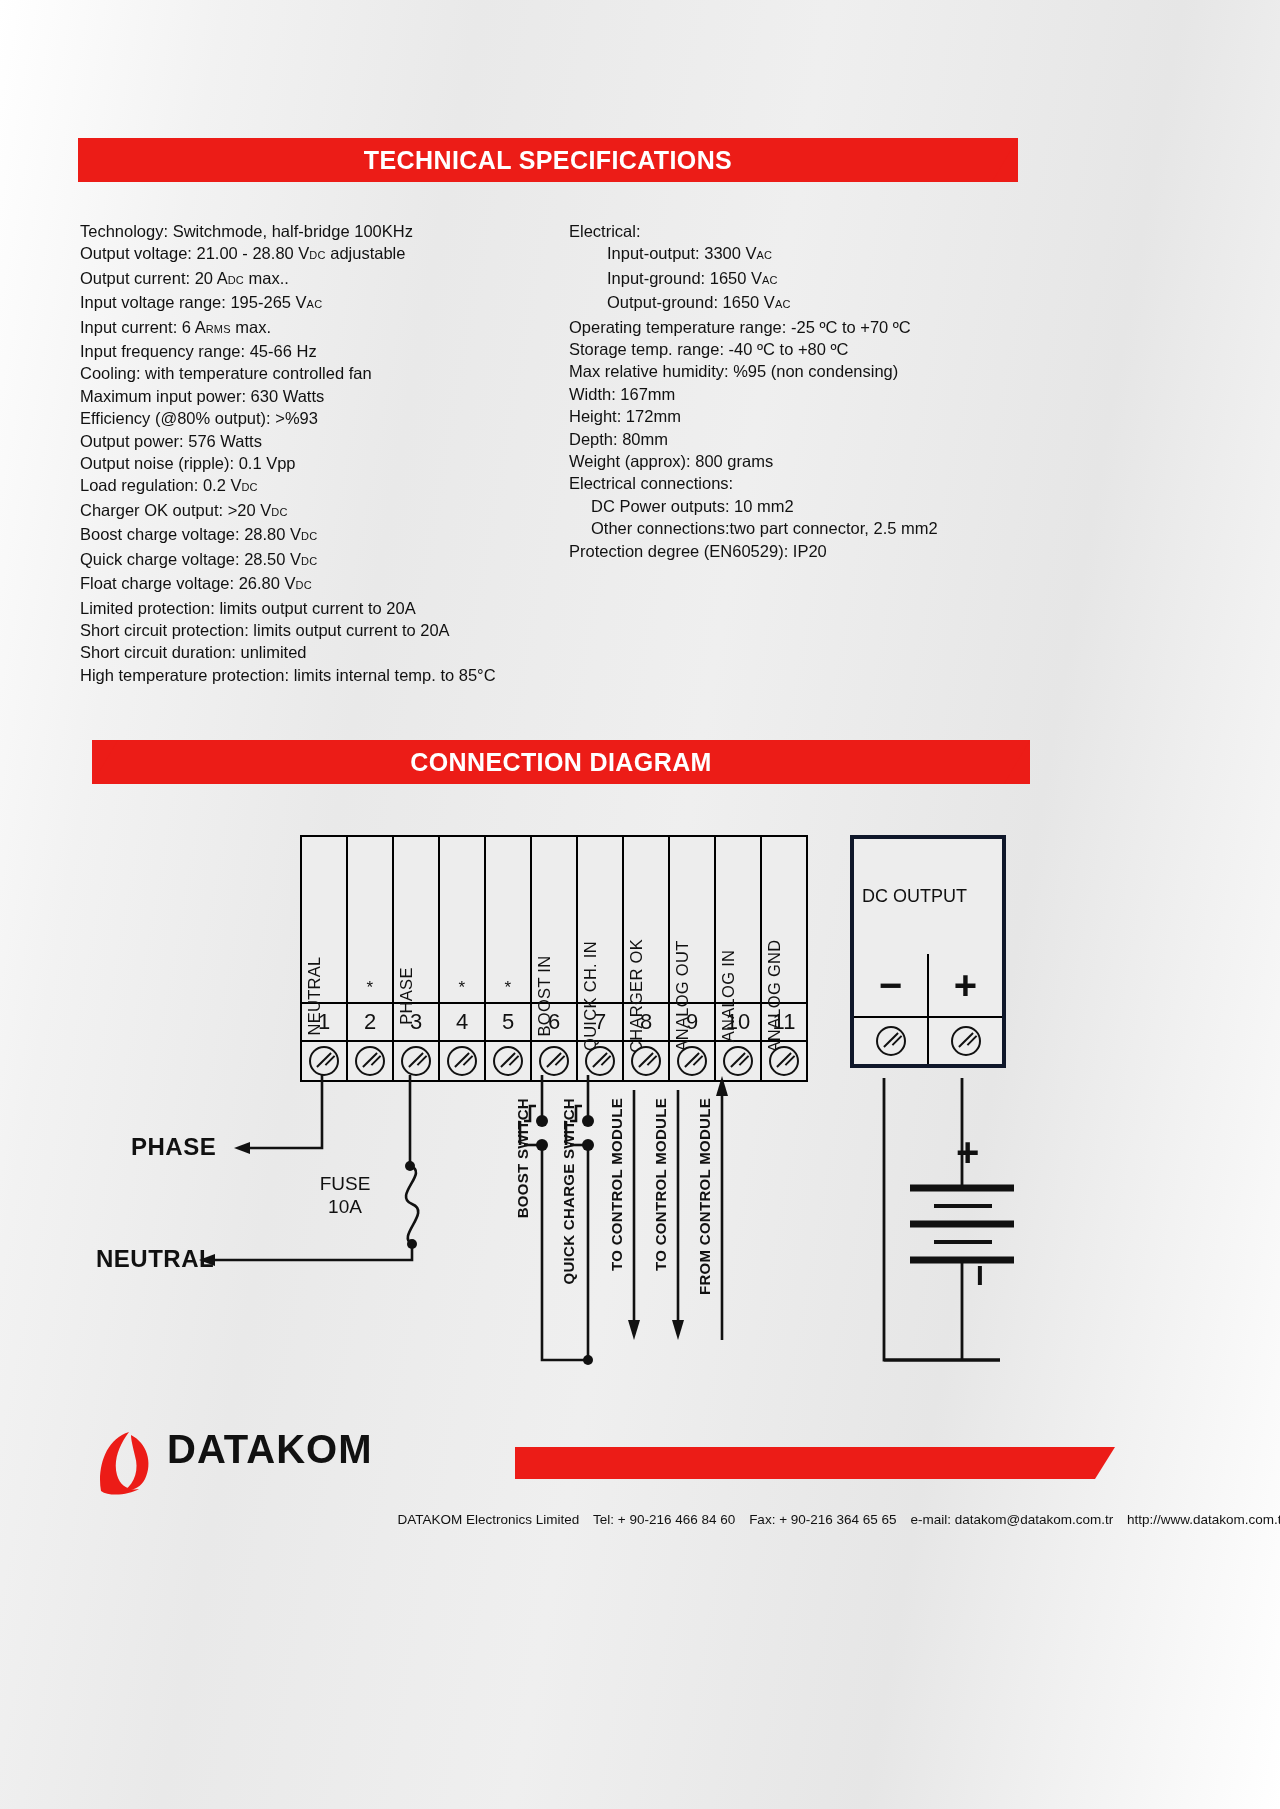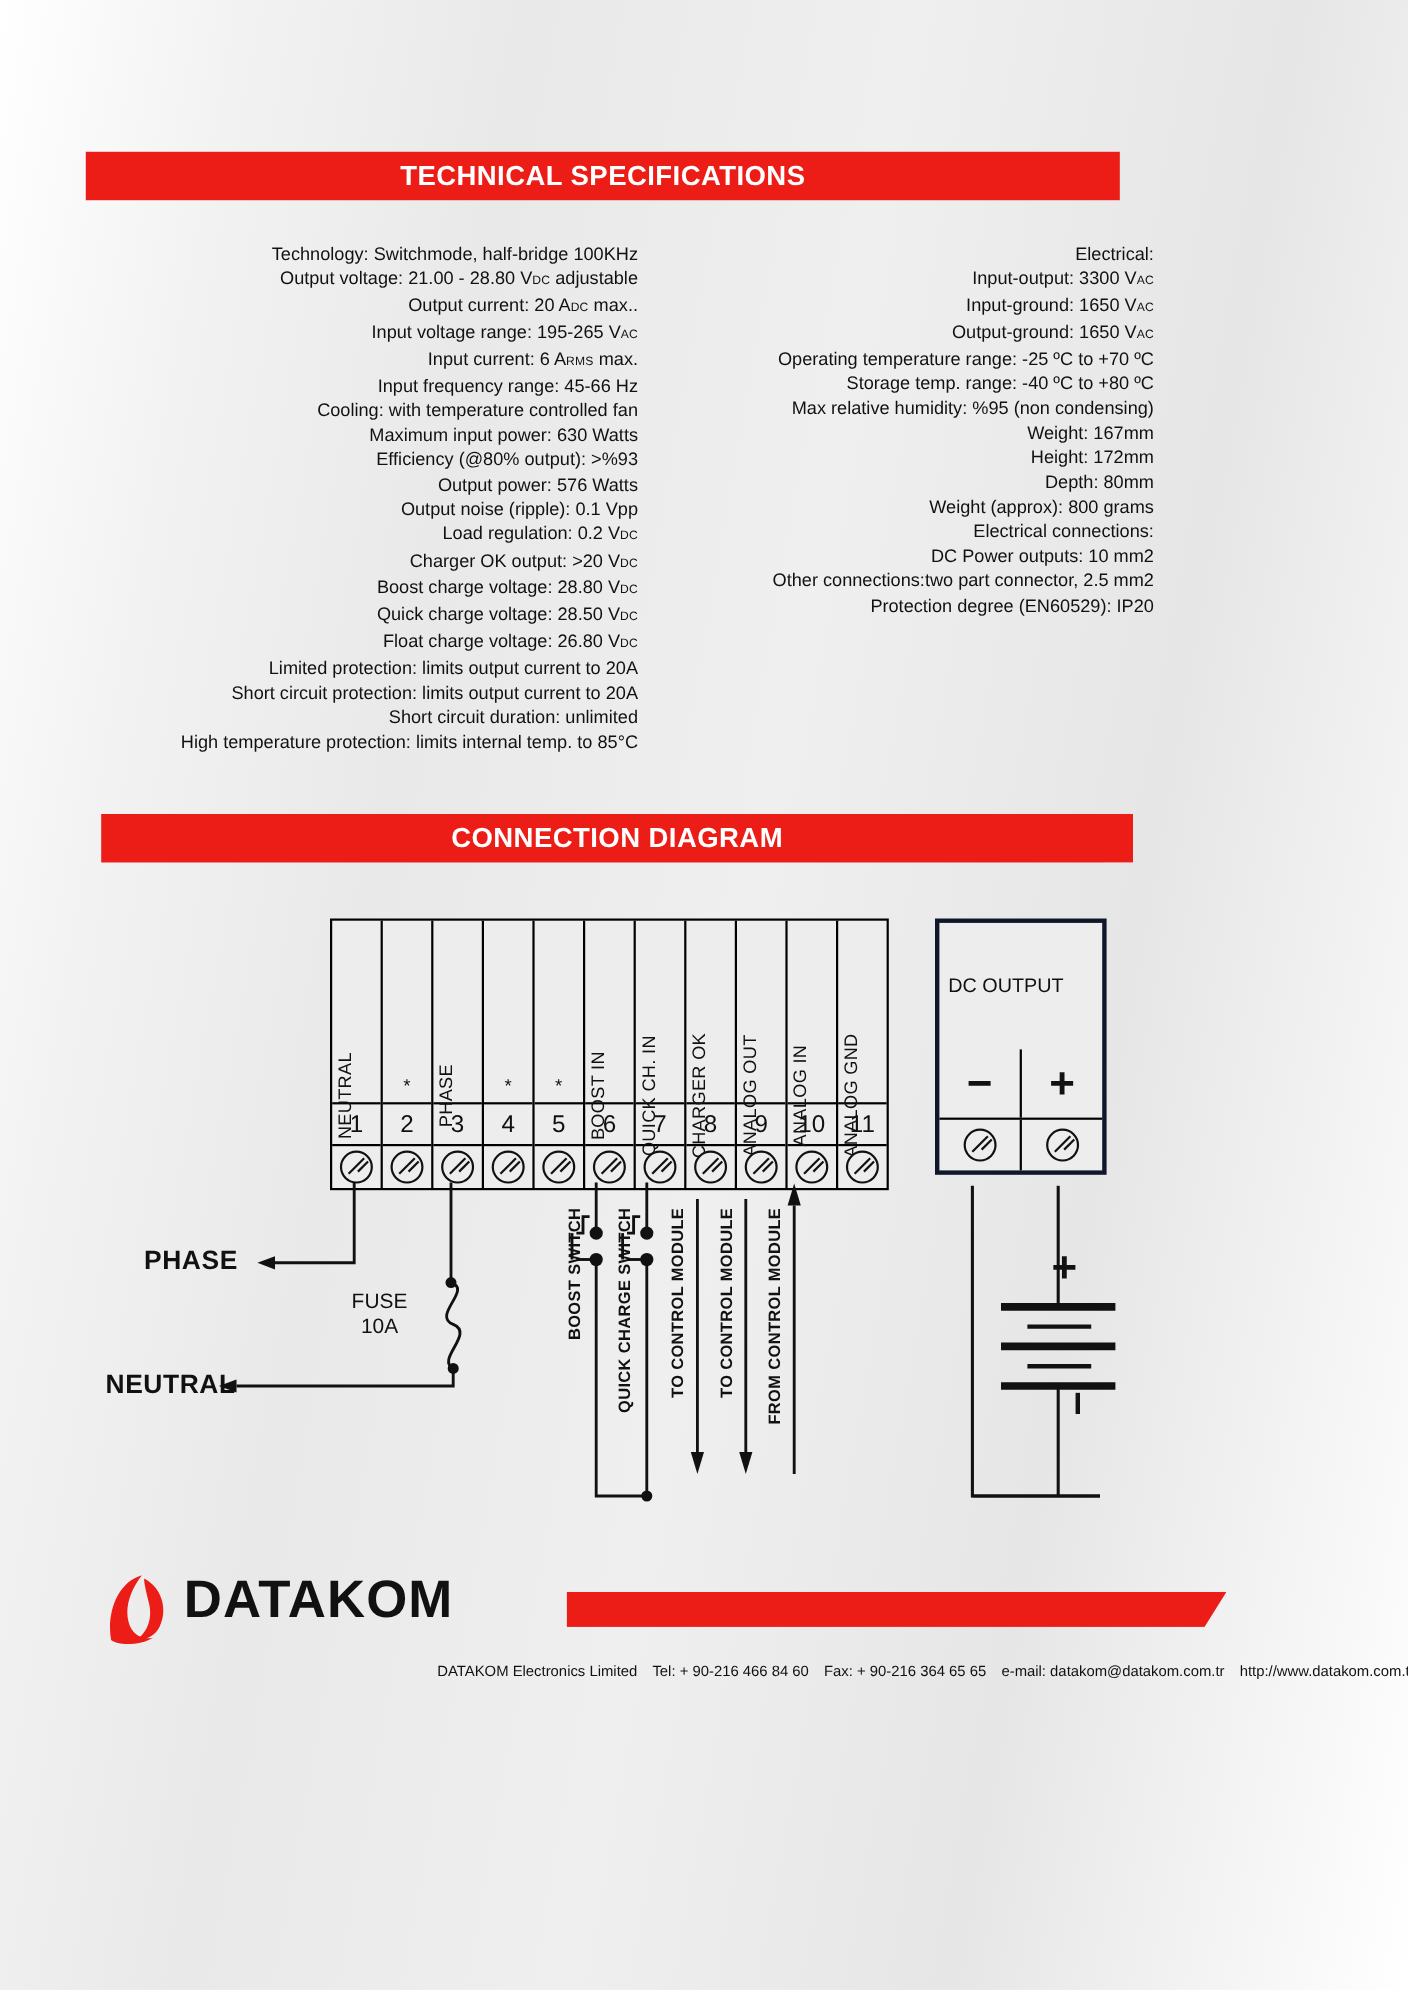--- a/index.html
+++ b/index.html
@@ -19,21 +19,21 @@
   .banner .btext{position:absolute;inset:0;display:flex;align-items:center;justify-content:center;
      color:#fff;font-weight:bold;font-size:25px;letter-spacing:.4px;z-index:2;}
 
   #banner-tech{left:78px;top:138px;width:940px;}
   #banner-conn{left:92px;top:740px;width:938px;}
 
   
   .specs{position:absolute;top:220px;font-size:16.5px;line-height:22.4px;}
   #spec-left{left:80px;width:500px;}
   #spec-right{left:569px;width:480px;}
-  .spec-line{white-space:nowrap;text-align:right;}
+  .spec-line{white-space:nowrap;}
   .spec-line.ind{padding-left:38px;}
   .spec-line.ind2{padding-left:22px;}
   .sc{font-size:11px;letter-spacing:.2px;}
 
   
   #diagram{position:absolute;left:0;top:800px;width:1280px;height:600px;}
 
   .term-block{position:absolute;left:300px;top:35px;border:2px solid #000;background:#ededed;display:flex;}
   .tcol{width:44px;border-right:2px solid #000;display:flex;flex-direction:column;}
   .tcol:last-child{border-right:none;}
@@ -63,21 +63,21 @@
   
   .vlabel{position:absolute;font-size:15px;font-weight:bold;letter-spacing:.3px;
      writing-mode:vertical-rl;transform:rotate(180deg);white-space:nowrap;}
 
   .big-label{position:absolute;font-size:24px;font-weight:bold;letter-spacing:.5px;}
   .fuse-label{position:absolute;font-size:19px;text-align:center;line-height:23px;}
 
   
   #logo-row{position:absolute;left:95px;top:1425px;width:1100px;height:75px;}
   .logo-mark{position:absolute;left:0;top:4px;width:62px;height:66px;}
-  .logo-text{position:absolute;left:72px;top:2px;font-size:48px;font-weight:bold;letter-spacing:1px;color:#111;}
+  .logo-text{position:absolute;left:72px;top:2px;font-size:40px;font-weight:bold;letter-spacing:1px;color:#111;}
   .logo-bar{position:absolute;left:420px;top:22px;width:600px;height:32px;background:#ec1c17;
      clip-path:polygon(0 0,100% 0,calc(100% - 20px) 100%,0 100%);}
 
   #footer{position:absolute;left:16px;top:1512px;width:1280px;text-align:right;font-size:13.5px;color:#111;}
   #footer span{margin-right:10px;}
   .fline{display:inline-block;}
 </style>
 </head>
 <body>
 
@@ -111,21 +111,21 @@
       <div class="spec-line">High temperature protection: limits internal temp. to 85°C</div>
     </div>
   <div class="specs" id="spec-right">
       <div class="spec-line">Electrical:</div>
       <div class="spec-line ind">Input-output: 3300 V<span class="sc">AC</span></div>
       <div class="spec-line ind">Input-ground: 1650 V<span class="sc">AC</span></div>
       <div class="spec-line ind">Output-ground: 1650 V<span class="sc">AC</span></div>
       <div class="spec-line">Operating temperature range: -25 ºC to +70 ºC</div>
       <div class="spec-line">Storage temp. range: -40 ºC to +80 ºC</div>
       <div class="spec-line">Max relative humidity: %95 (non condensing)</div>
-      <div class="spec-line">Weight: 167mm</div>
+      <div class="spec-line">Width: 167mm</div>
       <div class="spec-line">Height: 172mm</div>
       <div class="spec-line">Depth: 80mm</div>
       <div class="spec-line">Weight (approx): 800 grams</div>
       <div class="spec-line">Electrical connections:</div>
       <div class="spec-line ind2">DC Power outputs: 10 mm2</div>
       <div class="spec-line ind2">Other connections:two part connector, 2.5 mm2</div>
       <div class="spec-line">Protection degree (EN60529): IP20</div>
     </div>
 
   <div class="banner left-notch" id="banner-conn">

